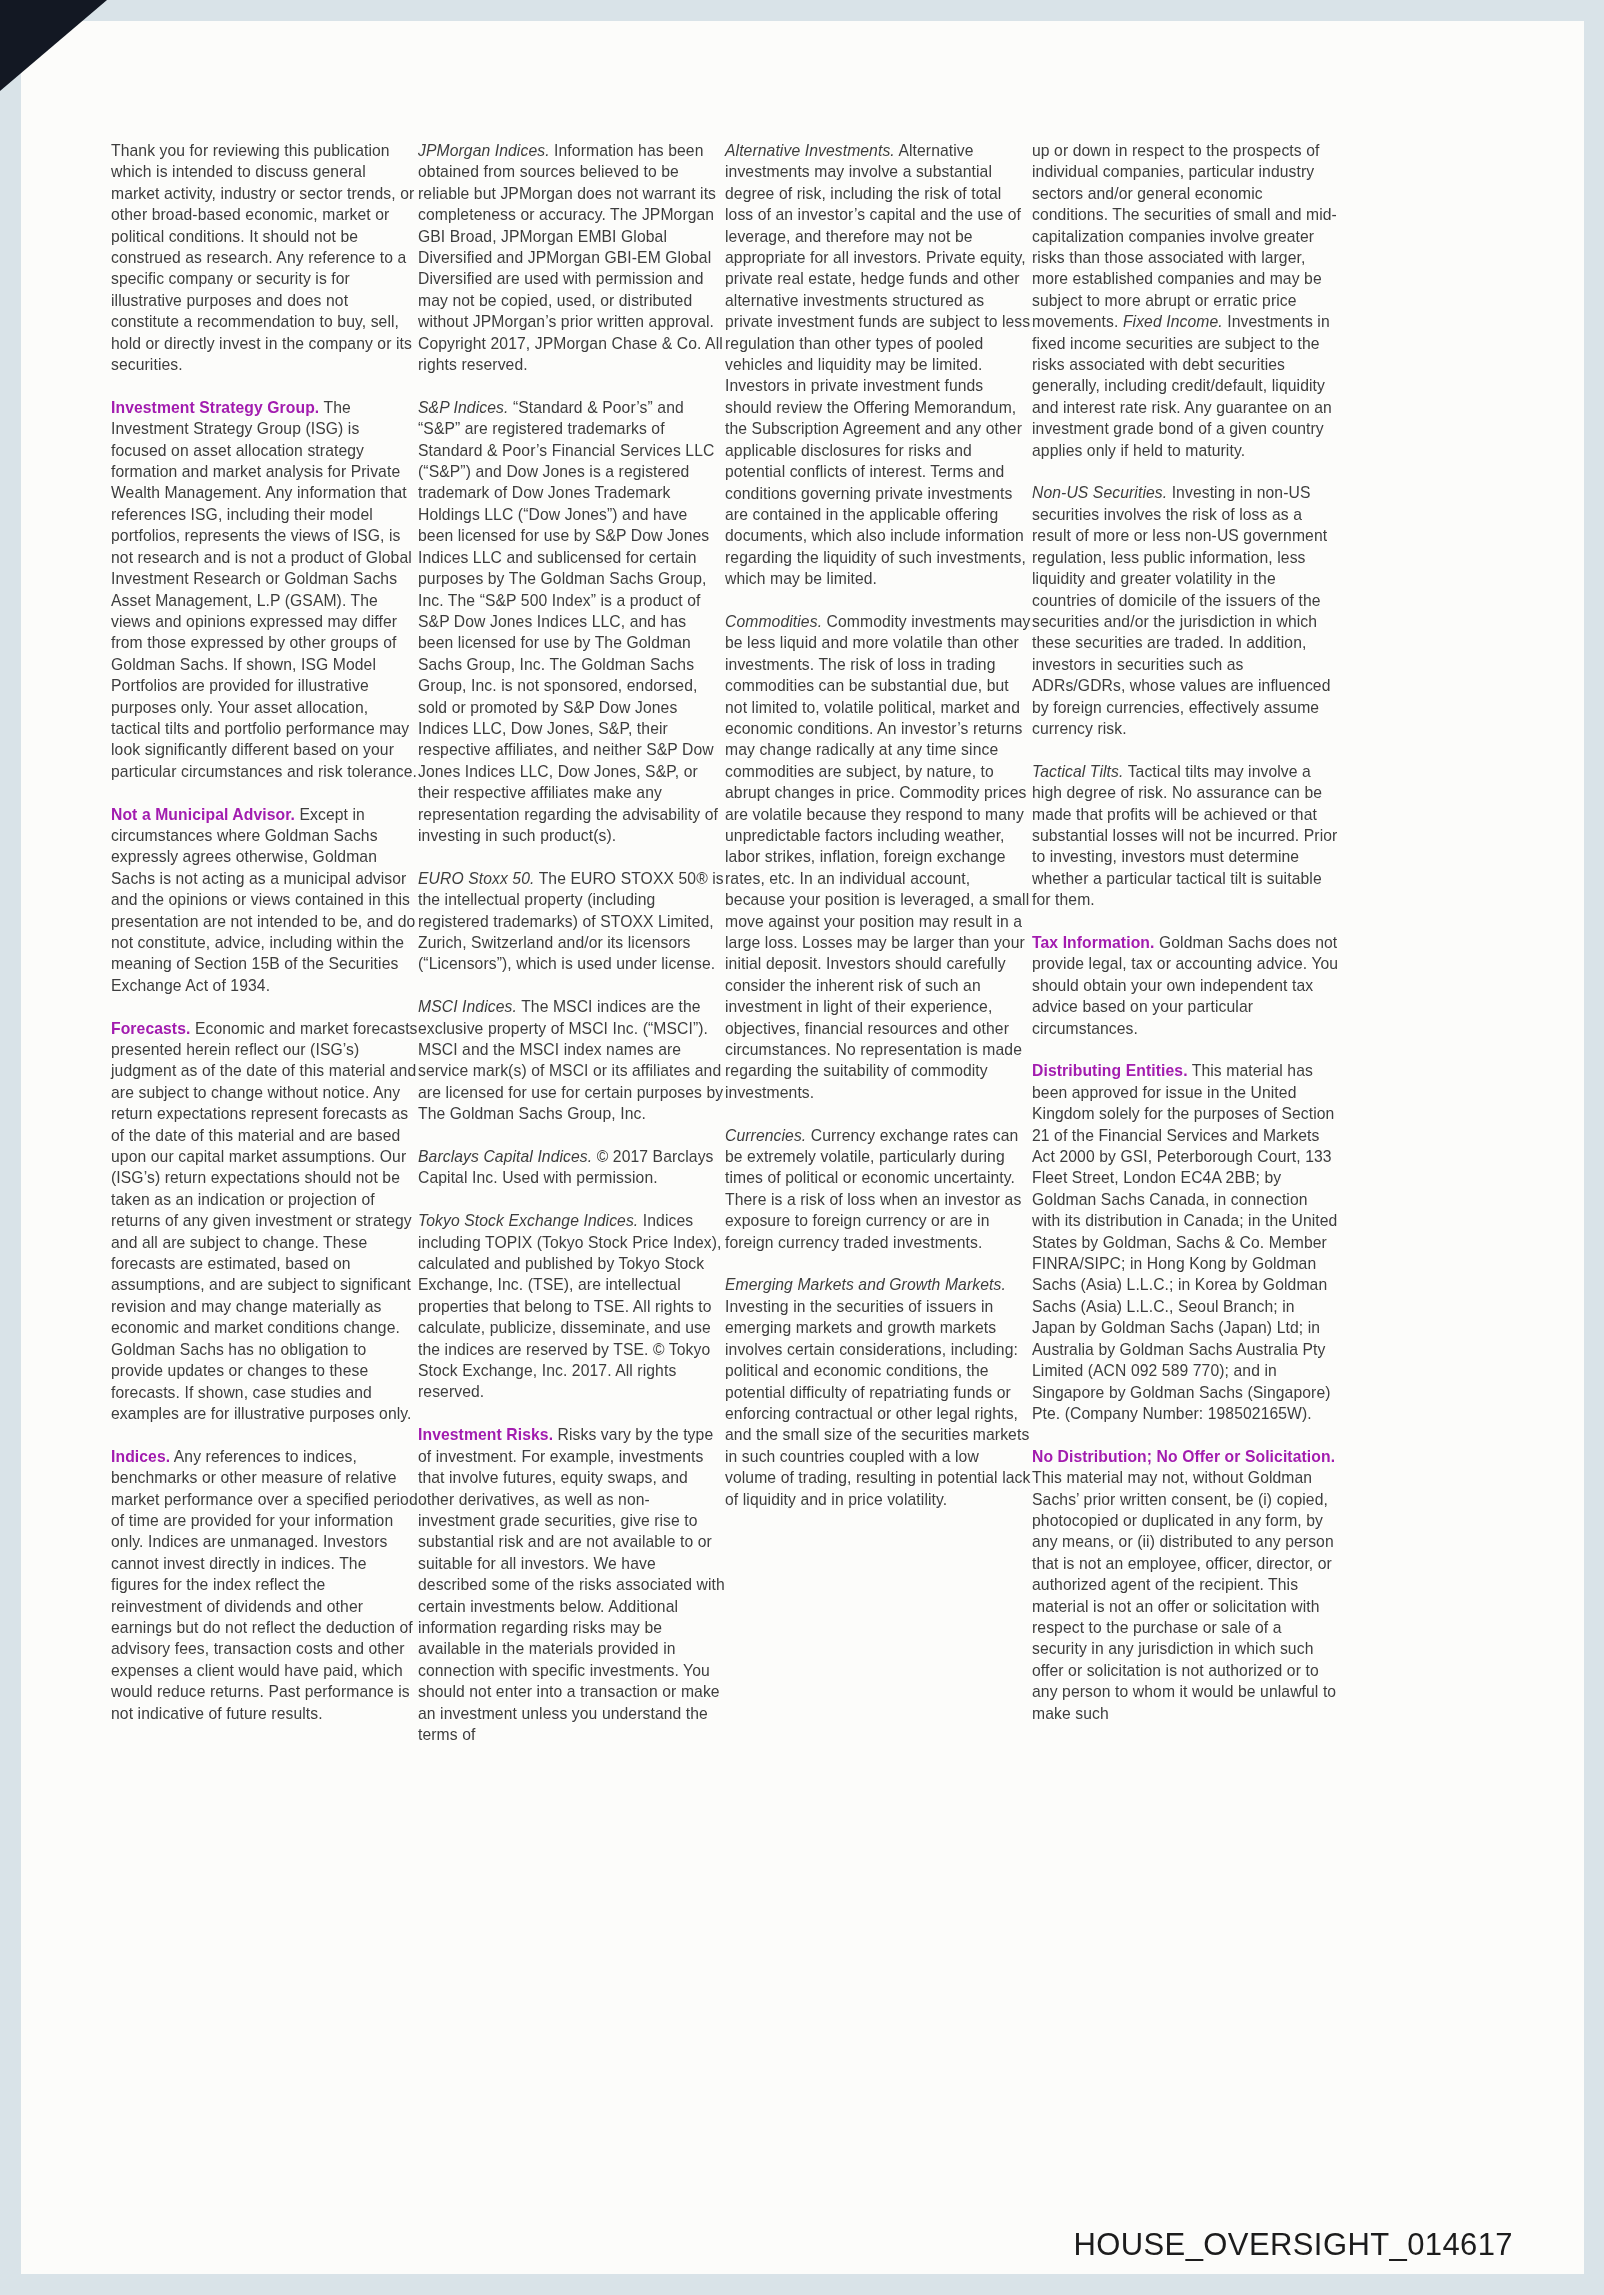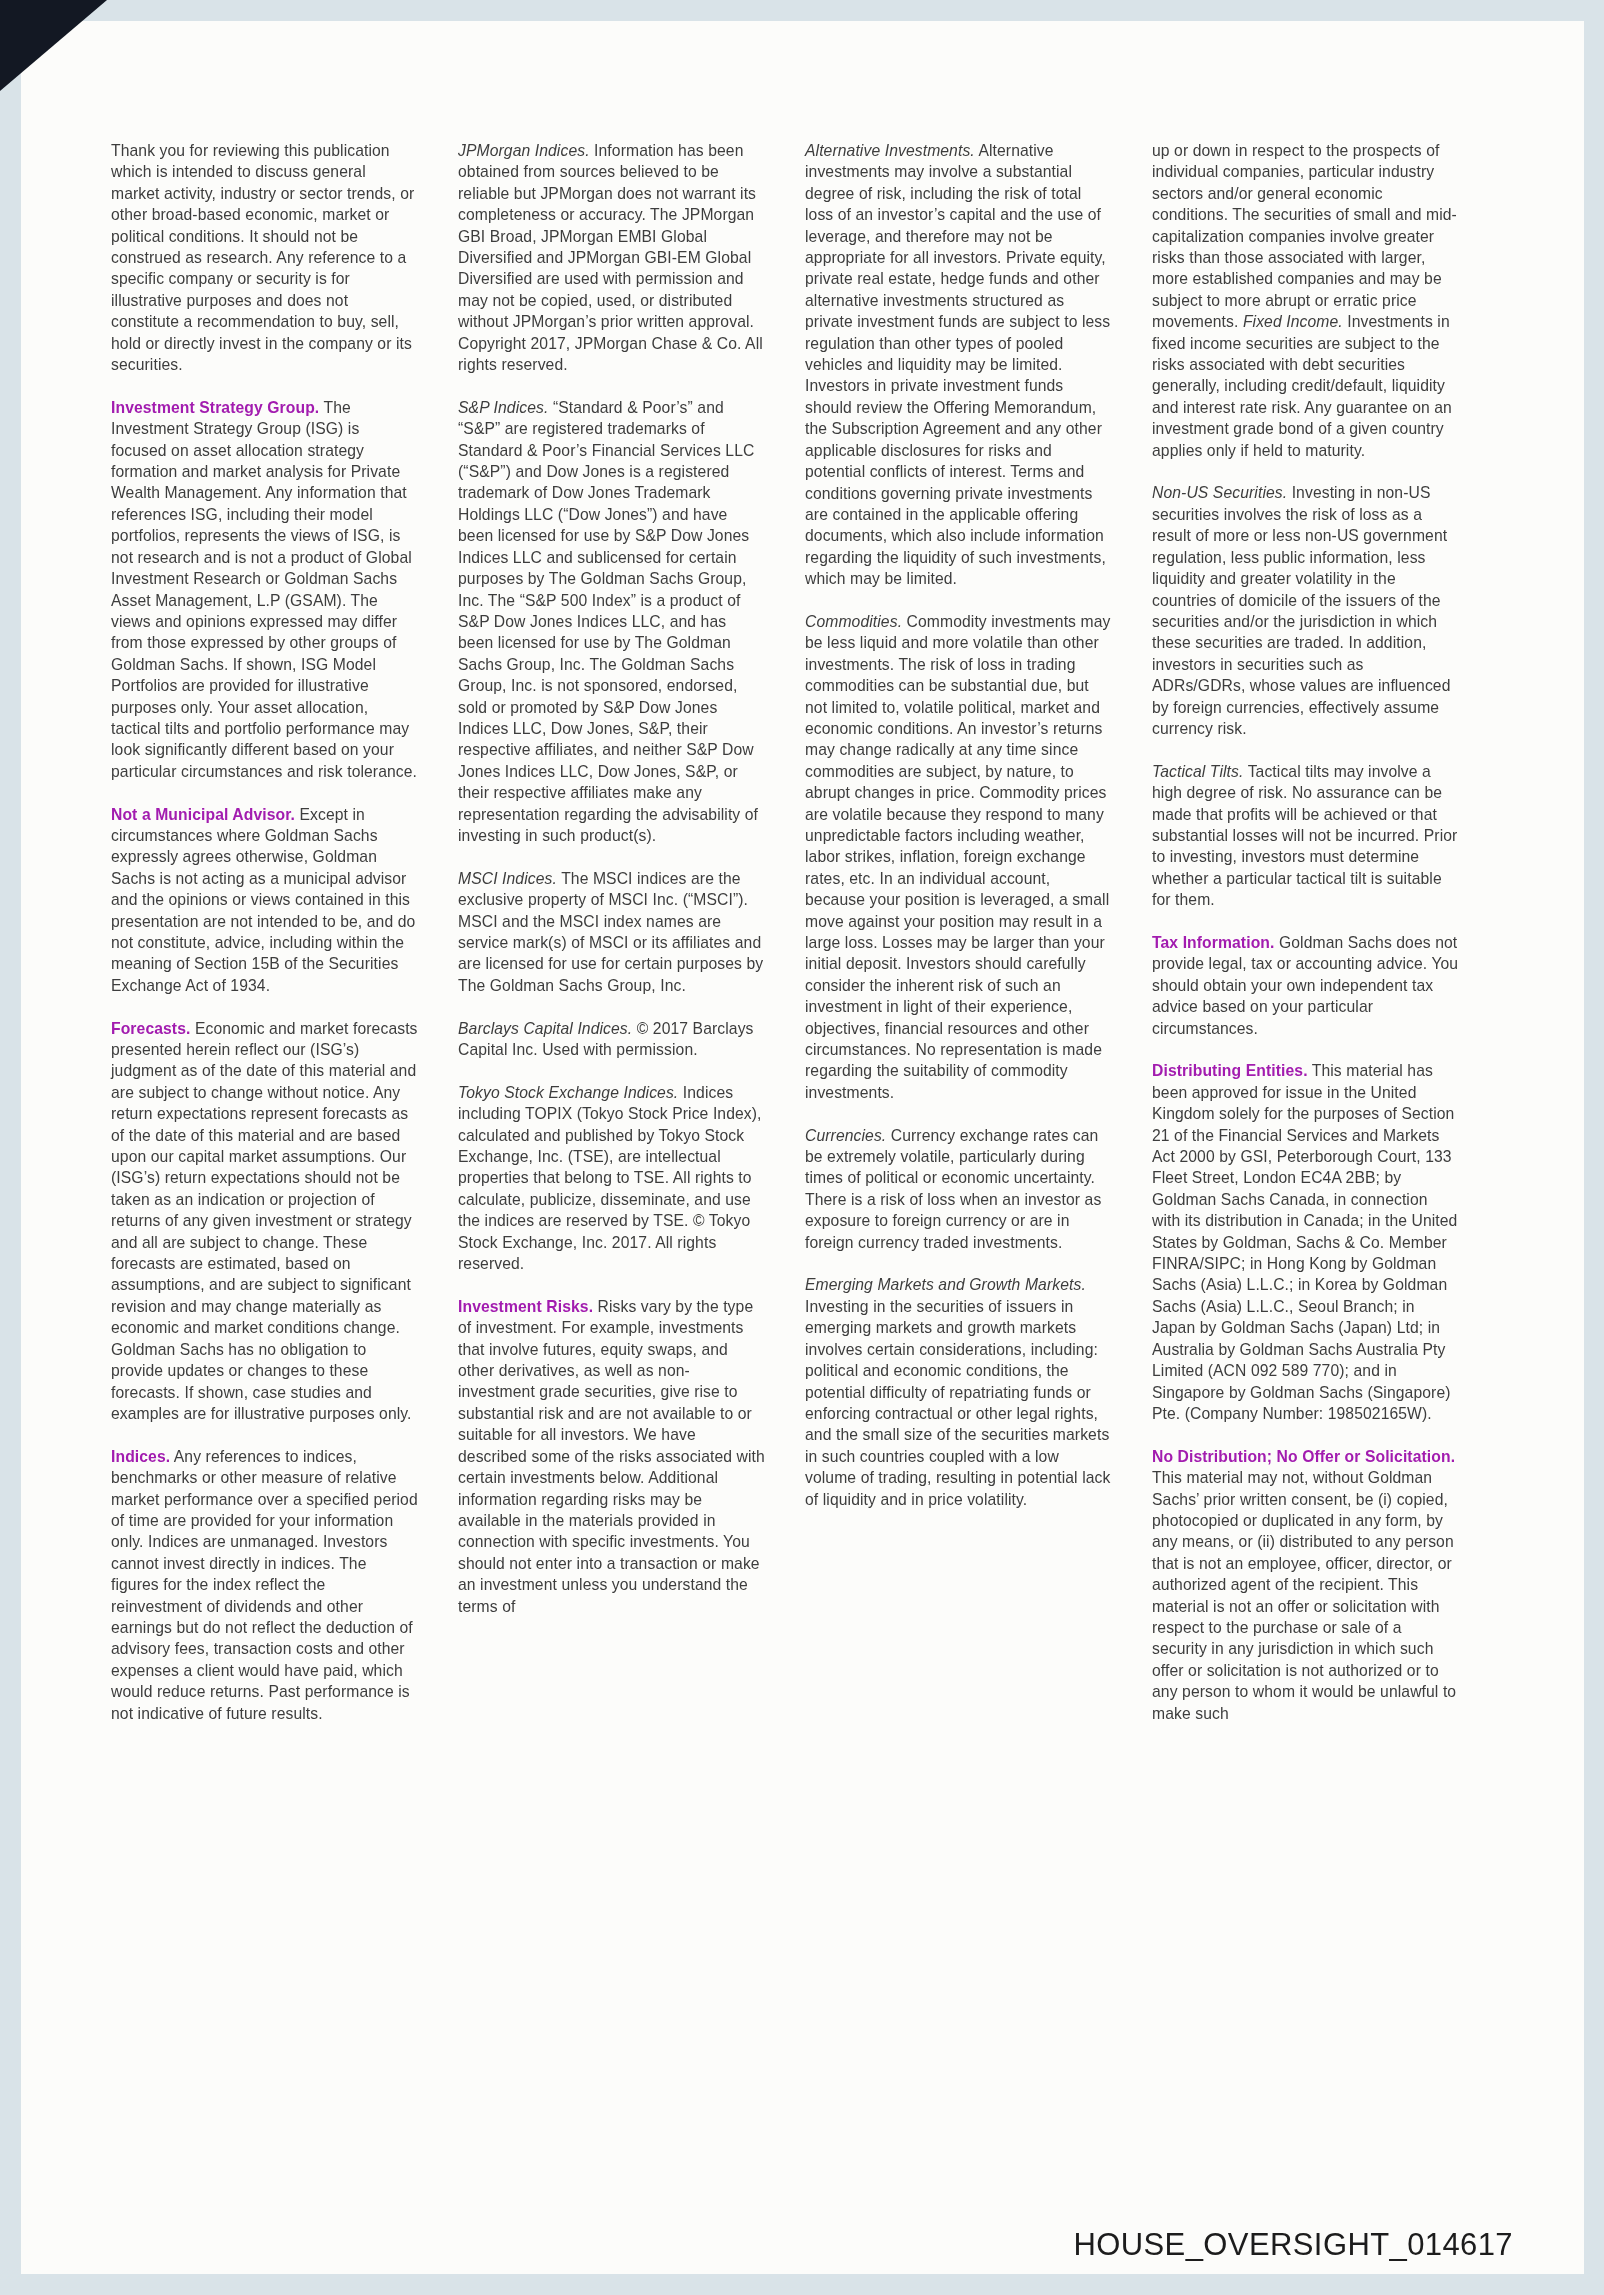--- a/index.html
+++ b/index.html
@@ -15,21 +15,21 @@
     background:#fcfcfa;
   }
   .corner-fold{
     position:absolute;left:0;top:0;width:0;height:0;
     border-top:91px solid #131823;
     border-right:107px solid transparent;
     z-index:5;
   }
   .columns{
     position:absolute;left:111px;top:140px;
-    display:flex;gap:40px;
+    display:flex;
     z-index:2;
   }
   .col{width:307px;}
   .para{
     margin:0 0 21.4px 0;
     font-size:15.7px;
     line-height:21.4px;
     color:#3d3d3d;
     letter-spacing:0.1px;
     text-align:left;
@@ -54,20 +54,21 @@
   <div class="col">
       <p class="para"><span class="normal">Thank you for reviewing this publication which is intended to discuss general market activity, industry or sector trends, or other broad-based economic, market or political conditions. It should not be construed as research. Any reference to a specific company or security is for illustrative purposes and does not constitute a recommendation to buy, sell, hold or directly invest in the company or its securities.</span></p>
       <p class="para"><span class="bold">Investment Strategy Group.</span><span class="normal"> The Investment Strategy Group (ISG) is focused on asset allocation strategy formation and market analysis for Private Wealth Management. Any information that references ISG, including their model portfolios, represents the views of ISG, is not research and is not a product of Global Investment Research or Goldman Sachs Asset Management, L.P (GSAM). The views and opinions expressed may differ from those expressed by other groups of Goldman Sachs. If shown, ISG Model Portfolios are provided for illustrative purposes only. Your asset allocation, tactical tilts and portfolio performance may look significantly different based on your particular circumstances and risk tolerance.</span></p>
       <p class="para"><span class="bold">Not a Municipal Advisor.</span><span class="normal"> Except in circumstances where Goldman Sachs expressly agrees otherwise, Goldman Sachs is not acting as a municipal advisor and the opinions or views contained in this presentation are not intended to be, and do not constitute, advice, including within the meaning of Section 15B of the Securities Exchange Act of 1934.</span></p>
       <p class="para"><span class="bold">Forecasts.</span><span class="normal"> Economic and market forecasts presented herein reflect our (ISG’s) judgment as of the date of this material and are subject to change without notice. Any return expectations represent forecasts as of the date of this material and are based upon our capital market assumptions. Our (ISG’s) return expectations should not be taken as an indication or projection of returns of any given investment or strategy and all are subject to change. These forecasts are estimated, based on assumptions, and are subject to significant revision and may change materially as economic and market conditions change. Goldman Sachs has no obligation to provide updates or changes to these forecasts. If shown, case studies and examples are for illustrative purposes only.</span></p>
       <p class="para"><span class="bold">Indices.</span><span class="normal"> Any references to indices, benchmarks or other measure of relative market performance over a specified period of time are provided for your information only. Indices are unmanaged. Investors cannot invest directly in indices. The figures for the index reflect the reinvestment of dividends and other earnings but do not reflect the deduction of advisory fees, transaction costs and other expenses a client would have paid, which would reduce returns. Past performance is not indicative of future results.</span></p>
     </div>
   <div class="col">
       <p class="para"><span class="italic">JPMorgan Indices.</span><span class="normal"> Information has been obtained from sources believed to be reliable but JPMorgan does not warrant its completeness or accuracy. The JPMorgan GBI Broad, JPMorgan EMBI Global Diversified and JPMorgan GBI-EM Global Diversified are used with permission and may not be copied, used, or distributed without JPMorgan’s prior written approval. Copyright 2017, JPMorgan Chase &amp; Co. All rights reserved.</span></p>
       <p class="para"><span class="italic">S&amp;P Indices.</span><span class="normal"> “Standard &amp; Poor’s” and “S&amp;P” are registered trademarks of Standard &amp; Poor’s Financial Services LLC (“S&amp;P”) and Dow Jones is a registered trademark of Dow Jones Trademark Holdings LLC (“Dow Jones”) and have been licensed for use by S&amp;P Dow Jones Indices LLC and sublicensed for certain purposes by The Goldman Sachs Group, Inc. The “S&amp;P 500 Index” is a product of S&amp;P Dow Jones Indices LLC, and has been licensed for use by The Goldman Sachs Group, Inc. The Goldman Sachs Group, Inc. is not sponsored, endorsed, sold or promoted by S&amp;P Dow Jones Indices LLC, Dow Jones, S&amp;P, their respective affiliates, and neither S&amp;P Dow Jones Indices LLC, Dow Jones, S&amp;P, or their respective affiliates make any representation regarding the advisability of investing in such product(s).</span></p>
+      <p class="para"><span class="italic">EURO Stoxx 50.</span><span class="normal"> The EURO STOXX 50® is the intellectual property (including registered trademarks) of STOXX Limited, Zurich, Switzerland and/or its licensors (“Licensors”), which is used under license.</span></p>
       <p class="para"><span class="italic">MSCI Indices.</span><span class="normal"> The MSCI indices are the exclusive property of MSCI Inc. (“MSCI”). MSCI and the MSCI index names are service mark(s) of MSCI or its affiliates and are licensed for use for certain purposes by The Goldman Sachs Group, Inc.</span></p>
       <p class="para"><span class="italic">Barclays Capital Indices.</span><span class="normal"> © 2017 Barclays Capital Inc. Used with permission.</span></p>
       <p class="para"><span class="italic">Tokyo Stock Exchange Indices.</span><span class="normal"> Indices including TOPIX (Tokyo Stock Price Index), calculated and published by Tokyo Stock Exchange, Inc. (TSE), are intellectual properties that belong to TSE. All rights to calculate, publicize, disseminate, and use the indices are reserved by TSE. © Tokyo Stock Exchange, Inc. 2017. All rights reserved.</span></p>
       <p class="para"><span class="bold">Investment Risks.</span><span class="normal"> Risks vary by the type of investment. For example, investments that involve futures, equity swaps, and other derivatives, as well as non-investment grade securities, give rise to substantial risk and are not available to or suitable for all investors. We have described some of the risks associated with certain investments below. Additional information regarding risks may be available in the materials provided in connection with specific investments. You should not enter into a transaction or make an investment unless you understand the terms of</span></p>
     </div>
   <div class="col">
       <p class="para"><span class="italic">Alternative Investments.</span><span class="normal"> Alternative investments may involve a substantial degree of risk, including the risk of total loss of an investor’s capital and the use of leverage, and therefore may not be appropriate for all investors. Private equity, private real estate, hedge funds and other alternative investments structured as private investment funds are subject to less regulation than other types of pooled vehicles and liquidity may be limited. Investors in private investment funds should review the Offering Memorandum, the Subscription Agreement and any other applicable disclosures for risks and potential conflicts of interest. Terms and conditions governing private investments are contained in the applicable offering documents, which also include information regarding the liquidity of such investments, which may be limited.</span></p>
       <p class="para"><span class="italic">Commodities.</span><span class="normal"> Commodity investments may be less liquid and more volatile than other investments. The risk of loss in trading commodities can be substantial due, but not limited to, volatile political, market and economic conditions. An investor’s returns may change radically at any time since commodities are subject, by nature, to abrupt changes in price. Commodity prices are volatile because they respond to many unpredictable factors including weather, labor strikes, inflation, foreign exchange rates, etc. In an individual account, because your position is leveraged, a small move against your position may result in a large loss. Losses may be larger than your initial deposit. Investors should carefully consider the inherent risk of such an investment in light of their experience, objectives, financial resources and other circumstances. No representation is made regarding the suitability of commodity investments.</span></p>
       <p class="para"><span class="italic">Currencies.</span><span class="normal"> Currency exchange rates can be extremely volatile, particularly during times of political or economic uncertainty. There is a risk of loss when an investor as exposure to foreign currency or are in foreign currency traded investments.</span></p>
       <p class="para"><span class="italic">Emerging Markets and Growth Markets.</span><span class="normal"> Investing in the securities of issuers in emerging markets and growth markets involves certain considerations, including: political and economic conditions, the potential difficulty of repatriating funds or enforcing contractual or other legal rights, and the small size of the securities markets in such countries coupled with a low volume of trading, resulting in potential lack of liquidity and in price volatility.</span></p>

